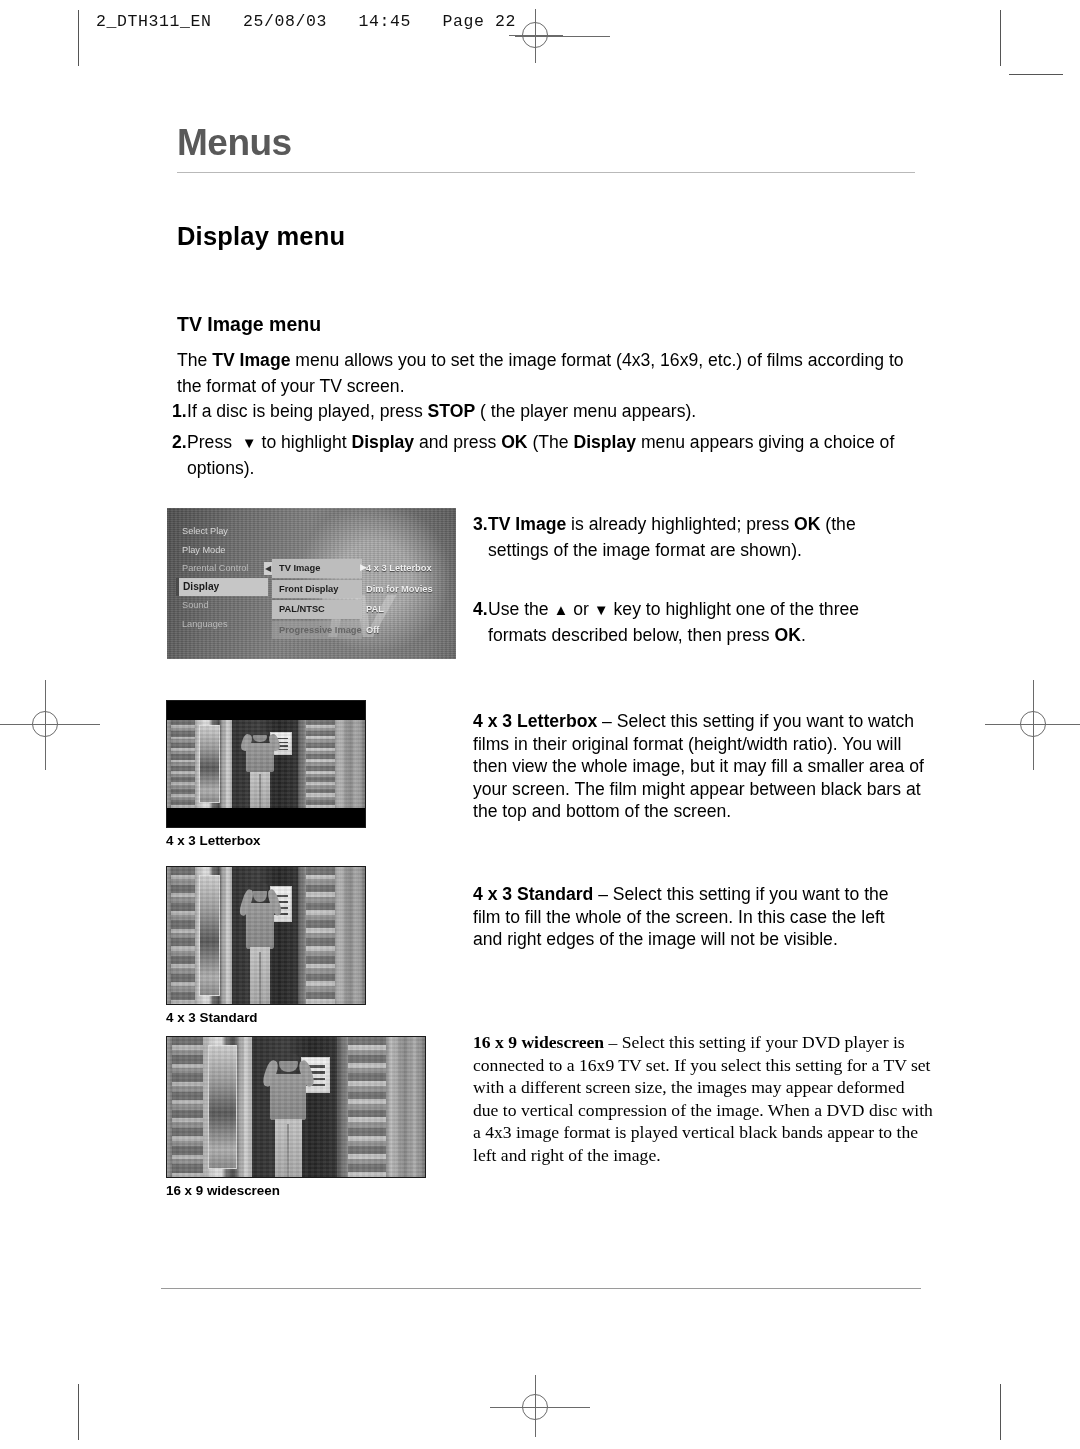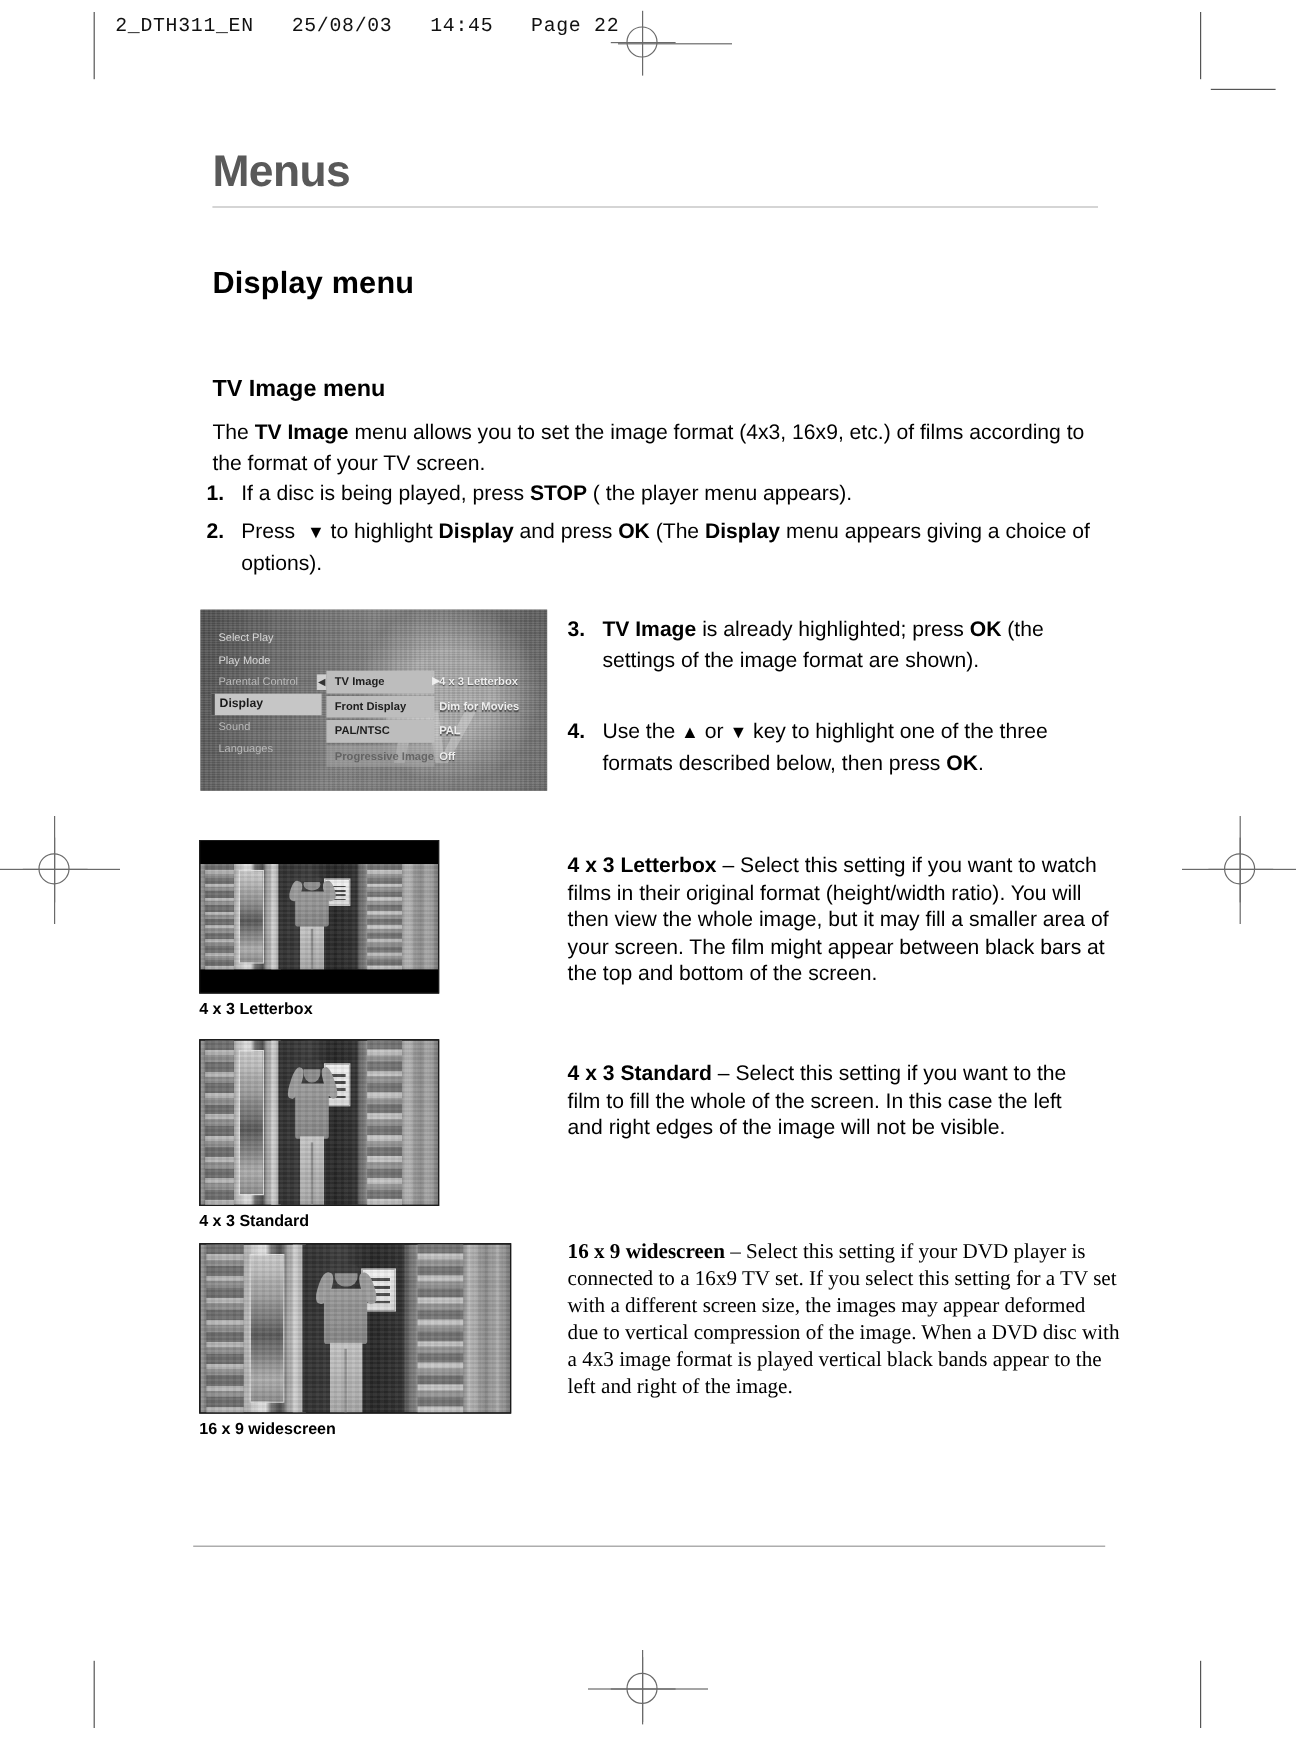--- a/index.html
+++ b/index.html
@@ -123,21 +123,21 @@
   }
   .num-item .num {
     position: absolute;
     left: 0; top: 0;
     width: 26px;
     font-weight: bold;
     text-align: left;
   }
   .num-item .txt {
     display: block;
-    margin-left: 29px;
+    margin-left: 15px;
   }
   .item1 { left: 161px; top: 399px; width: 740px; }
   .item2 { left: 161px; top: 430px; width: 740px; }
   .item3 { left: 462px; top: 512px; width: 440px; }
   .item4 { left: 462px; top: 597px; width: 440px; }
 
   .arrow { font-size: 15px; letter-spacing: 0; }
 
   
   .fmt-para {

